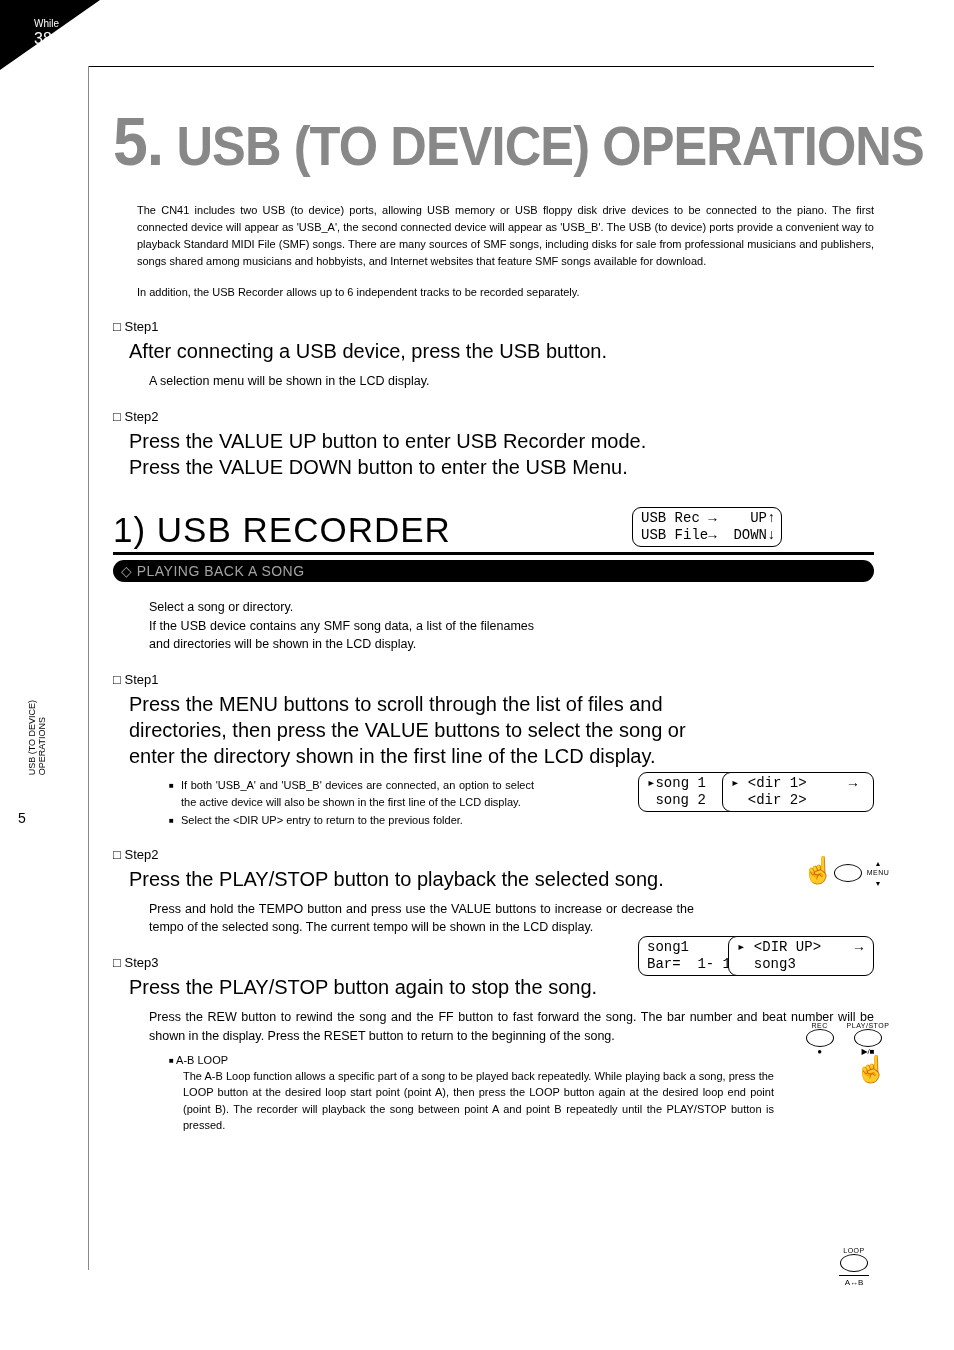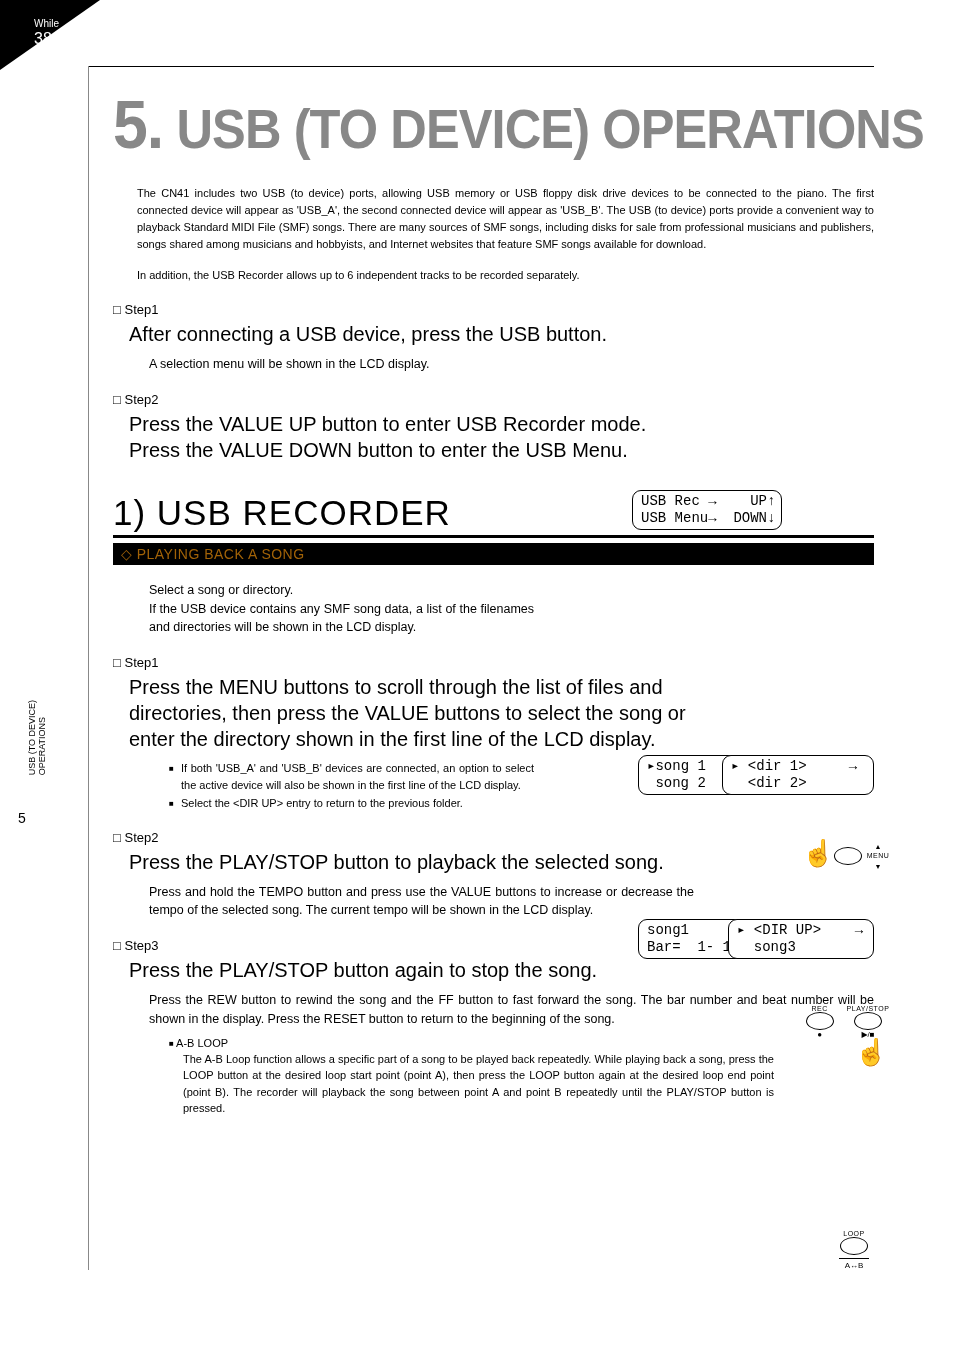--- a/index.html
+++ b/index.html
@@ -66,21 +66,21 @@
       left: 28px;
       top: 700px;
       transform-origin: left top;
       transform: rotate(-90deg) translateX(-100%);
       font-size: 9px;
       white-space: nowrap;
       line-height: 1.1;
     }
     .content {
       position: absolute;
-      top: 85px;
+      top: 102px;
       left: 113px;
       right: 80px;
     }
     .chapter-title {
       font-family: "Arial Narrow", Arial, sans-serif;
       font-size: 55px;
       font-weight: bold;
       letter-spacing: -1px;
       color: #888;
       font-stretch: condensed;
@@ -128,25 +128,26 @@
       font-size: 35px;
       font-weight: 300;
       letter-spacing: 1px;
       margin-top: 30px;
       border-bottom: 3px solid #000;
       padding-bottom: 2px;
       font-stretch: condensed;
     }
     .sub-heading {
       background: #000;
-      color: #a16207;
+      color: #a3a3a3;
       font-size: 14px;
       padding: 3px 8px;
       margin-top: 5px;
       letter-spacing: 0.5px;
+      border-radius: 11px;
     }
     .sub-heading::before { content: "◇ "; }
     .bullet-list {
       font-size: 11px;
       line-height: 1.5;
       margin-left: 56px;
       margin-top: 6px;
       text-align: justify;
     }
     .bullet-item { position: relative; padding-left: 12px; margin-bottom: 2px; }
@@ -280,21 +281,21 @@
     <div class="step-label">Step3</div>
     <div class="step-headline">Press the PLAY/STOP button again to stop the song.</div>
     <div class="step-body">Press the REW button to rewind the song and the FF button to fast forward the song. The bar number and beat number will be shown in the display. Press the RESET button to return to the beginning of the song.</div>
     <div class="sub-block">
       <div class="sub-block-title">A-B LOOP</div>
       <div class="sub-block-body">The A-B Loop function allows a specific part of a song to be played back repeatedly.  While playing back a song, press the LOOP button at the desired loop start point (point A), then press the LOOP button again at the desired loop end point (point B).  The recorder will playback the song between point A and point B repeatedly until the PLAY/STOP button is pressed.</div>
     </div>
   </div>
 
   <div class="lcd lcd-1"><span>USB Rec →    UP↑</span>
-<span>USB Menu→  DOWN↓</span></div>
+<span>USB File→  DOWN↓</span></div>
 
   <div class="lcd lcd-2a"><span>▸song 1       →</span>
 <span> song 2</span></div>
   <div class="lcd lcd-2b"><span>▸ &lt;dir 1&gt;     →</span>
 <span>  &lt;dir 2&gt;</span></div>
 
   <div class="lcd lcd-3a"><span>song1</span>
 <span>Bar=  1- 1 ♩=120</span></div>
   <div class="lcd lcd-3b"><span>▸ &lt;DIR UP&gt;    →</span>
 <span>  song3</span></div>

